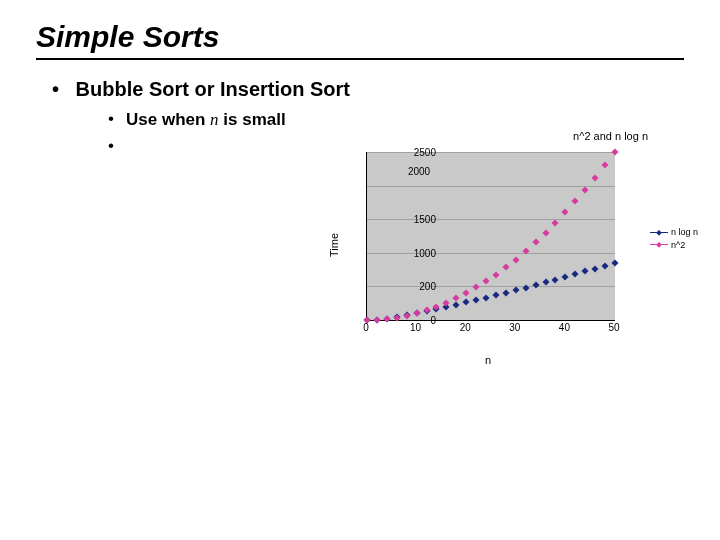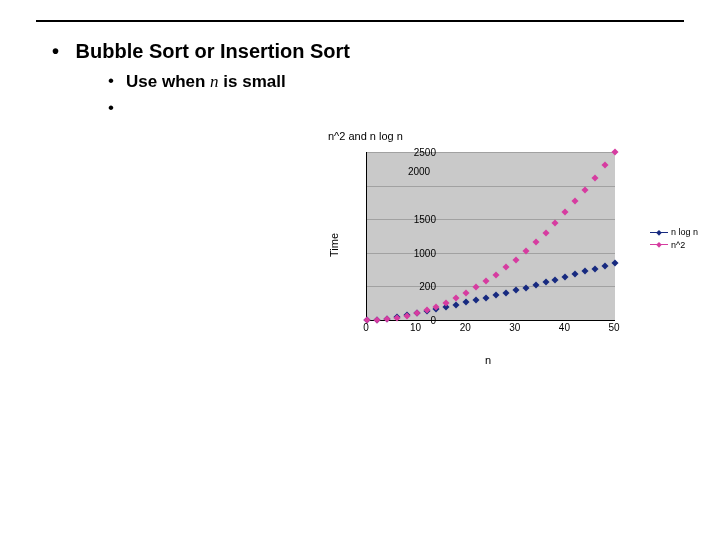--- a/index.html
+++ b/index.html
@@ -55,21 +55,21 @@
     position: absolute;
     left: 328px;
     top: 130px;
     width: 360px;
     height: 230px;
   }
   .chart-title {
     position: absolute;
     left: 0; right: 40px;
     top: 0;
-    text-align: left;
+    text-align: right;
     font-size: 11px;
   }
   .ylabel {
     position: absolute;
     left: -6px;
     top: 50%;
     transform: translateY(-50%) rotate(-90deg);
     transform-origin: center;
     font-size: 11px;
   }
@@ -146,20 +146,21 @@
     transform: translate(-50%, -50%) rotate(45deg);
   }
   .pt.blue { background: #172a80; }
   .pt.pink { background: #d63ca0; }
 </style>
 </head>
 <body>
 
 <div class="slide">
 
+  <h1 class="title">Simple Sorts</h1>
   <hr class="rule">
 
   <div class="bullet-l1">
     <span class="dot">•</span>
     <span>Bubble Sort or Insertion Sort</span>
   </div>
 
   <div class="bullet-col">
     <div class="bullet-l2">
       <span class="dot">•</span>

